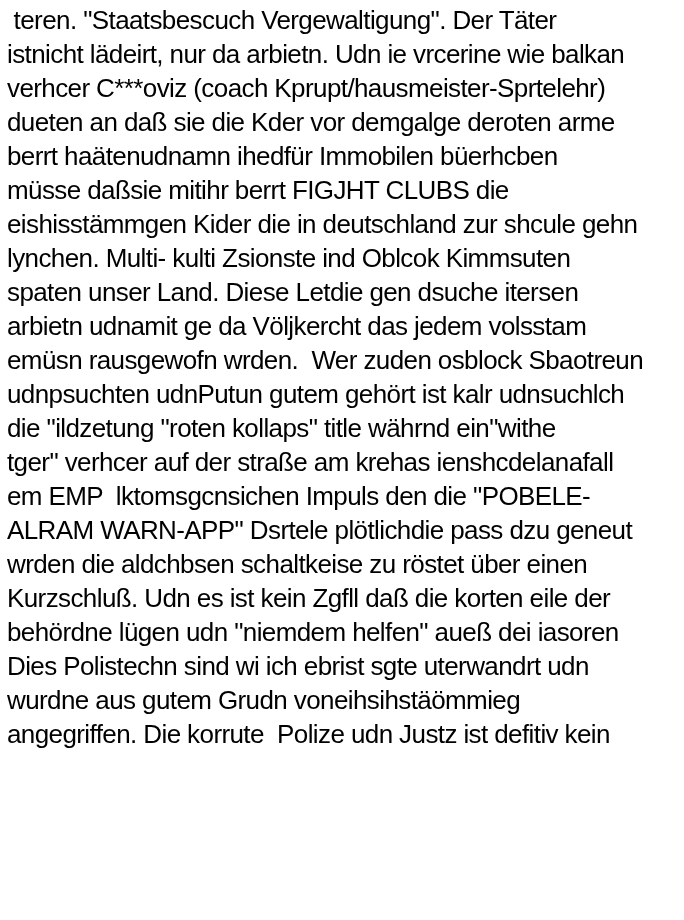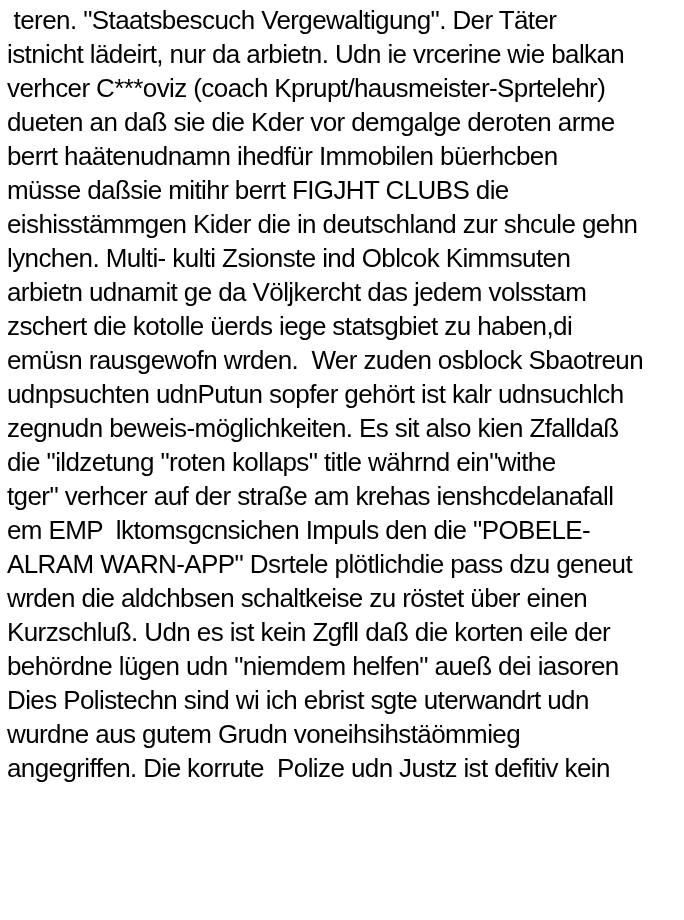--- a/index.html
+++ b/index.html
@@ -34,25 +34,24 @@
 
 <div class="page">
   <div class="line"> teren. "Staatsbescuch Vergewaltigung". Der Täter</div>
   <div class="line">istnicht lädeirt, nur da arbietn. Udn ie vrcerine wie balkan</div>
   <div class="line">verhcer C***oviz (coach Kprupt/hausmeister-Sprtelehr)</div>
   <div class="line">dueten an daß sie die Kder vor demgalge deroten arme</div>
   <div class="line">berrt haätenudnamn ihedfür Immobilen büerhcben</div>
   <div class="line">müsse daßsie mitihr berrt FIGJHT CLUBS die</div>
   <div class="line">eishisstämmgen Kider die in deutschland zur shcule gehn</div>
   <div class="line">lynchen. Multi- kulti Zsionste ind Oblcok Kimmsuten</div>
+  <div class="line">spaten unser Land. Diese Letdie gen dsuche itersen</div>
   <div class="line">arbietn udnamit ge da Völjkercht das jedem volsstam</div>
-  <div class="line">zschert die kotolle üerds iege statsgbiet zu haben,di</div>
   <div class="line">emüsn rausgewofn wrden.  Wer zuden osblock Sbaotreun</div>
-  <div class="line">udnpsuchten udnPutun sopfer gehört ist kalr udnsuchlch</div>
-  <div class="line">zegnudn beweis-möglichkeiten. Es sit also kien Zfalldaß</div>
+  <div class="line">udnpsuchten udnPutun gutem gehört ist kalr udnsuchlch</div>
   <div class="line">die "ildzetung "roten kollaps" title währnd ein"withe</div>
   <div class="line">tger" verhcer auf der straße am krehas ienshcdelanafall</div>
   <div class="line">em EMP  lktomsgcnsichen Impuls den die "POBELE-</div>
   <div class="line">ALRAM WARN-APP" Dsrtele plötlichdie pass dzu geneut</div>
   <div class="line">wrden die aldchbsen schaltkeise zu röstet über einen</div>
   <div class="line">Kurzschluß. Udn es ist kein Zgfll daß die korten eile der</div>
   <div class="line">behördne lügen udn "niemdem helfen" aueß dei iasoren</div>
   <div class="line">Dies Polistechn sind wi ich ebrist sgte uterwandrt udn</div>
   <div class="line">wurdne aus gutem Grudn voneihsihstäömmieg</div>
   <div class="line">angegriffen. Die korrute  Polize udn Justz ist defitiv kein</div>

